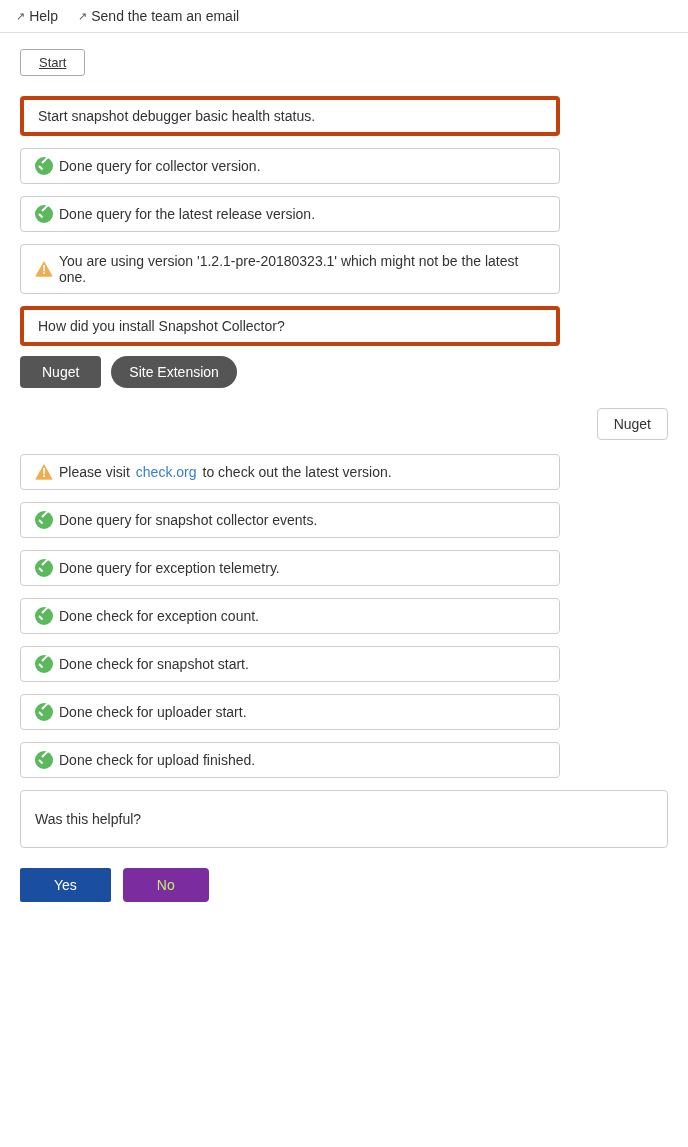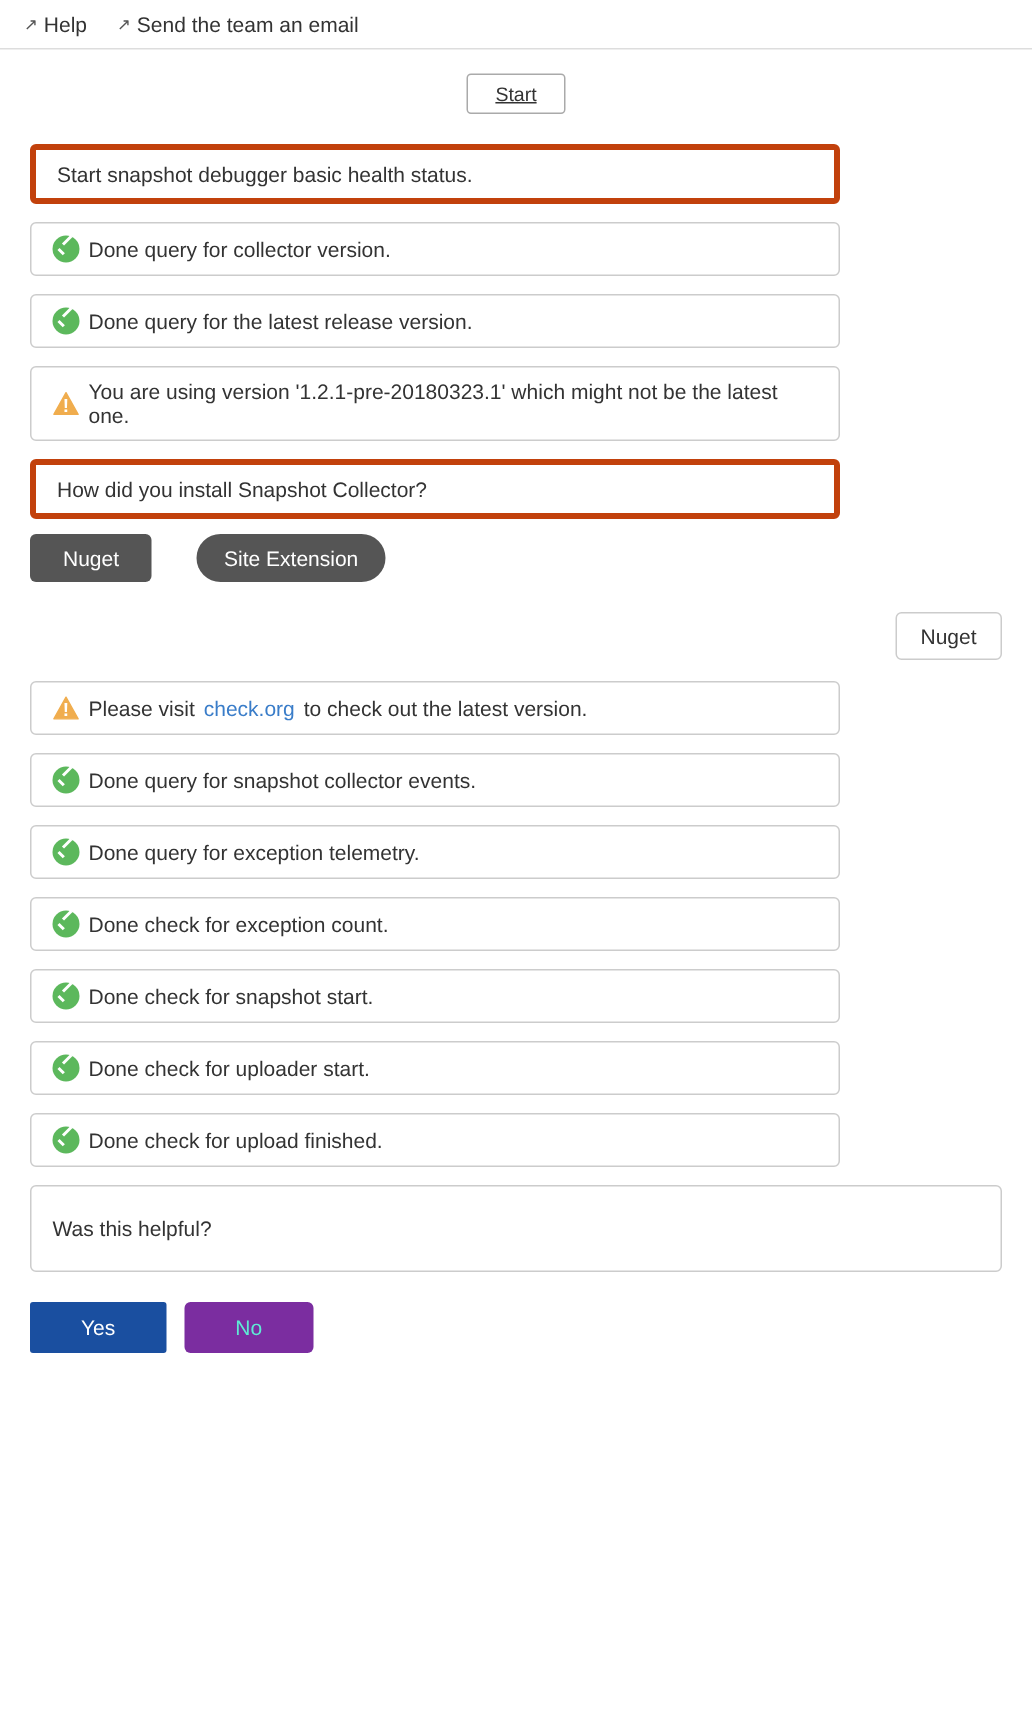--- a/index.html
+++ b/index.html
@@ -42,21 +42,21 @@
 
     .main-content {
       padding: 16px 20px;
       display: flex;
       flex-direction: column;
       gap: 0;
     }
 
     .start-btn-row {
       display: flex;
-      justify-content: center;
+      justify-content: flex-start;
       margin-bottom: 20px;
       text-decoration: underline;
     }
 
     .btn-start {
       background: #fff;
       border: 1px solid #aaa;
       color: #333;
       padding: 5px 18px;
       border-radius: 3px;
@@ -161,21 +161,20 @@
 
     .btn-dark-outline {
       background: #555;
       color: #fff;
       border: none;
       padding: 8px 18px;
       border-radius: 16px;
       cursor: pointer;
       font-size: 14px;
       font-weight: 500;
-      margin-left: 20px;
     }
 
     .nuget-response-row {
       display: flex;
       justify-content: flex-end;
       margin-bottom: 14px;
     }
 
     .nuget-response-box {
       border: 1px solid #ccc;
@@ -213,21 +212,21 @@
       border: none;
       padding: 9px 34px;
       border-radius: 2px;
       cursor: pointer;
       font-size: 14px;
       font-weight: 500;
     }
 
     .btn-no {
       background: #7b2da0;
-      color: #5eead4;
+      color: #bef264;
       border: none;
       padding: 9px 34px;
       border-radius: 4px;
       cursor: pointer;
       font-size: 14px;
       font-weight: 500;
     }
   </style>
 </head>
 <body>

